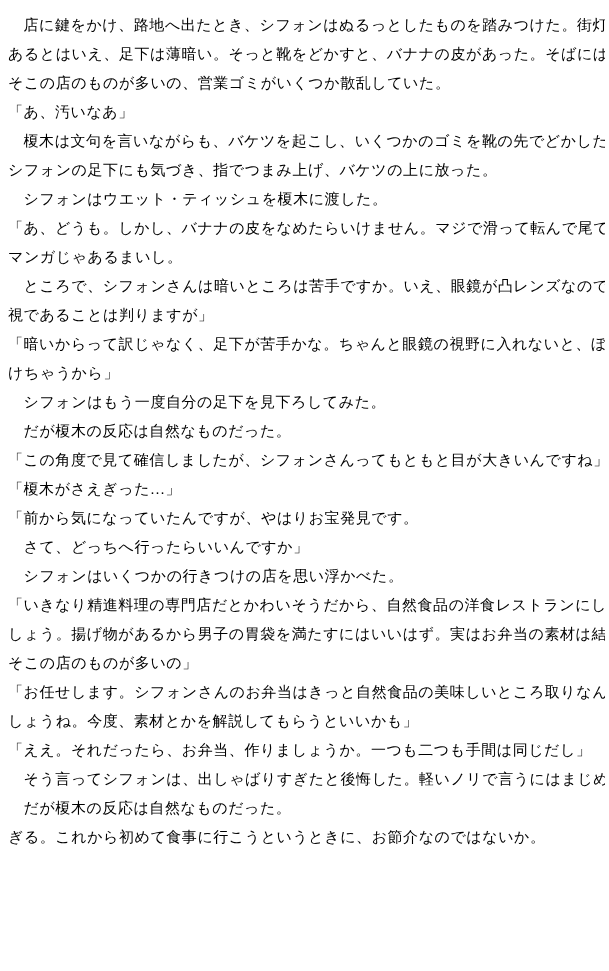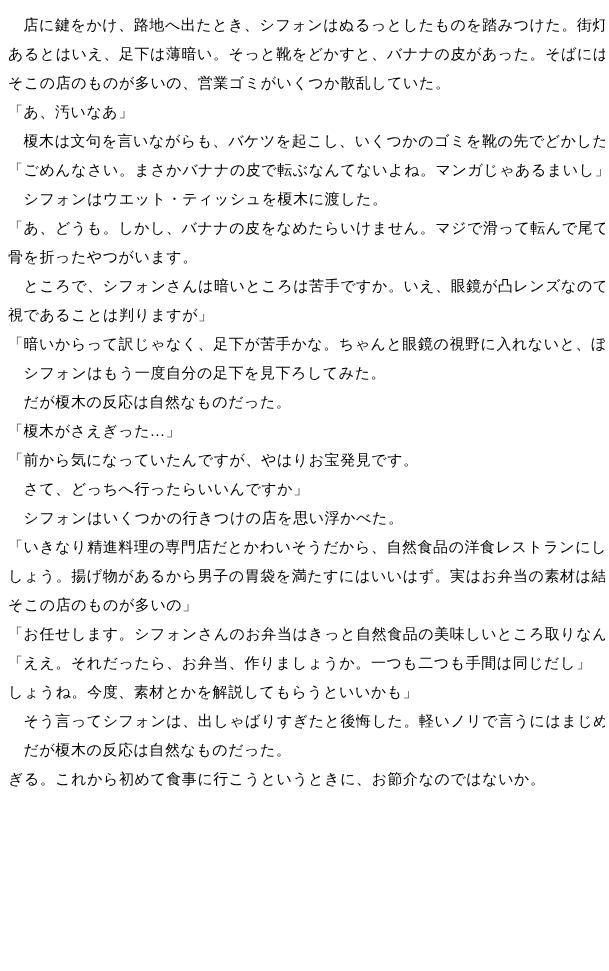--- a/index.html
+++ b/index.html
@@ -30,36 +30,38 @@
 </head>
 <body>
 
 <div class="page">
   <div>
       <div class="line">　店に鍵をかけ、路地へ出たとき、シフォンはぬるっとしたものを踏みつけた。街灯が</div>
       <div class="line">あるとはいえ、足下は薄暗い。そっと靴をどかすと、バナナの皮があった。そばには倒</div>
       <div class="line">そこの店のものが多いの、営業ゴミがいくつか散乱していた。</div>
       <div class="line">「あ、汚いなあ」</div>
       <div class="line">　榎木は文句を言いながらも、バケツを起こし、いくつかのゴミを靴の先でどかした。</div>
-      <div class="line">「ごめんなさい。まさかバナナの皮で転ぶなんてないよね。マンガじゃあるまいし」</div>
+      <div class="line">シフォンの足下にも気づき、指でつまみ上げ、バケツの上に放った。</div>
       <div class="line">　シフォンはウエット・ティッシュを榎木に渡した。</div>
       <div class="line">「あ、どうも。しかし、バナナの皮をなめたらいけません。マジで滑って転んで尾てい</div>
-      <div class="line">骨を折ったやつがいます。</div>
+      <div class="line">マンガじゃあるまいし。</div>
       <div class="line">　ところで、シフォンさんは暗いところは苦手ですか。いえ、眼鏡が凸レンズなので遠</div>
       <div class="line">視であることは判りますが」</div>
       <div class="line">「暗いからって訳じゃなく、足下が苦手かな。ちゃんと眼鏡の視野に入れないと、ぼや</div>
+      <div class="line">けちゃうから」</div>
       <div class="line">　シフォンはもう一度自分の足下を見下ろしてみた。</div>
       <div class="line">　だが榎木の反応は自然なものだった。</div>
+      <div class="line">「この角度で見て確信しましたが、シフォンさんってもともと目が大きいんですね」</div>
       <div class="line">「榎木がさえぎった…」</div>
       <div class="line">「前から気になっていたんですが、やはりお宝発見です。</div>
       <div class="line">　さて、どっちへ行ったらいいんですか」</div>
       <div class="line">　シフォンはいくつかの行きつけの店を思い浮かべた。</div>
       <div class="line">「いきなり精進料理の専門店だとかわいそうだから、自然食品の洋食レストランにしま</div>
       <div class="line">しょう。揚げ物があるから男子の胃袋を満たすにはいいはず。実はお弁当の素材は結構</div>
       <div class="line">そこの店のものが多いの」</div>
       <div class="line">「お任せします。シフォンさんのお弁当はきっと自然食品の美味しいところ取りなんで</div>
+      <div class="line">しょうね。今度、素材とかを解説してもらうといいかも」</div>
       <div class="line">「ええ。それだったら、お弁当、作りましょうか。一つも二つも手間は同じだし」</div>
-      <div class="line">しょうね。今度、素材とかを解説してもらうといいかも」</div>
       <div class="line">　そう言ってシフォンは、出しゃばりすぎたと後悔した。軽いノリで言うにはまじめす</div>
       <div class="line">　だが榎木の反応は自然なものだった。</div>
       <div class="line">ぎる。これから初めて食事に行こうというときに、お節介なのではないか。</div>
     </div>
 </div>
 
 </body></html>

